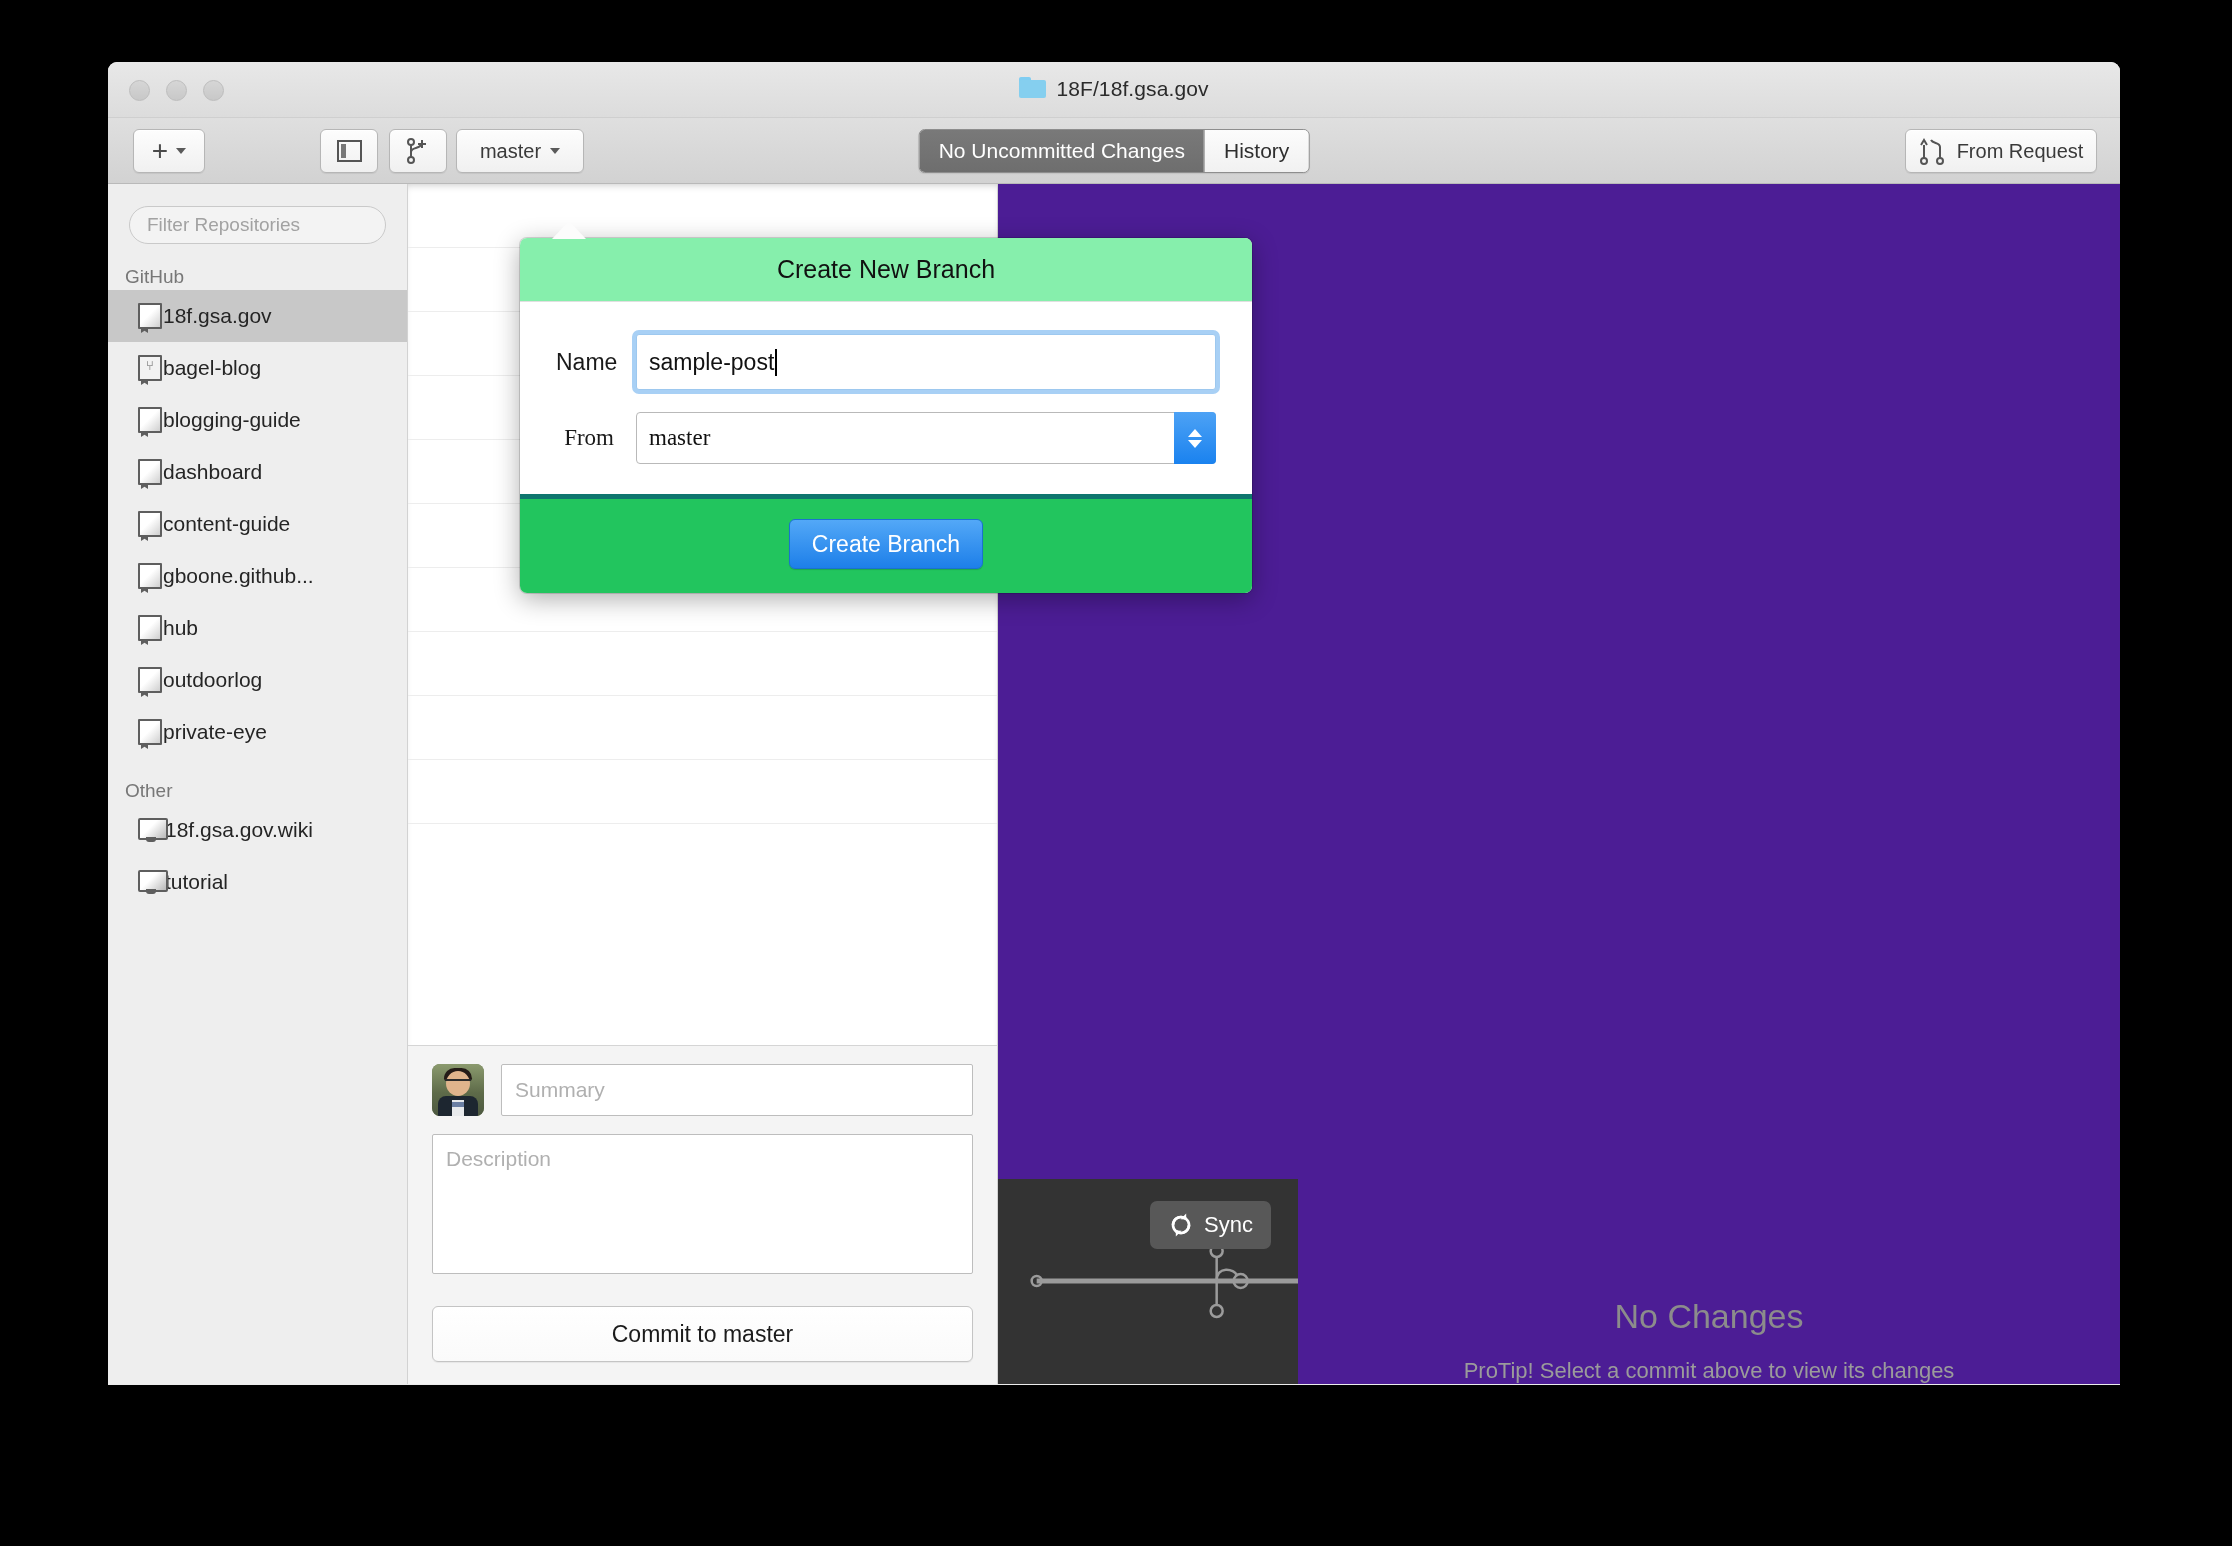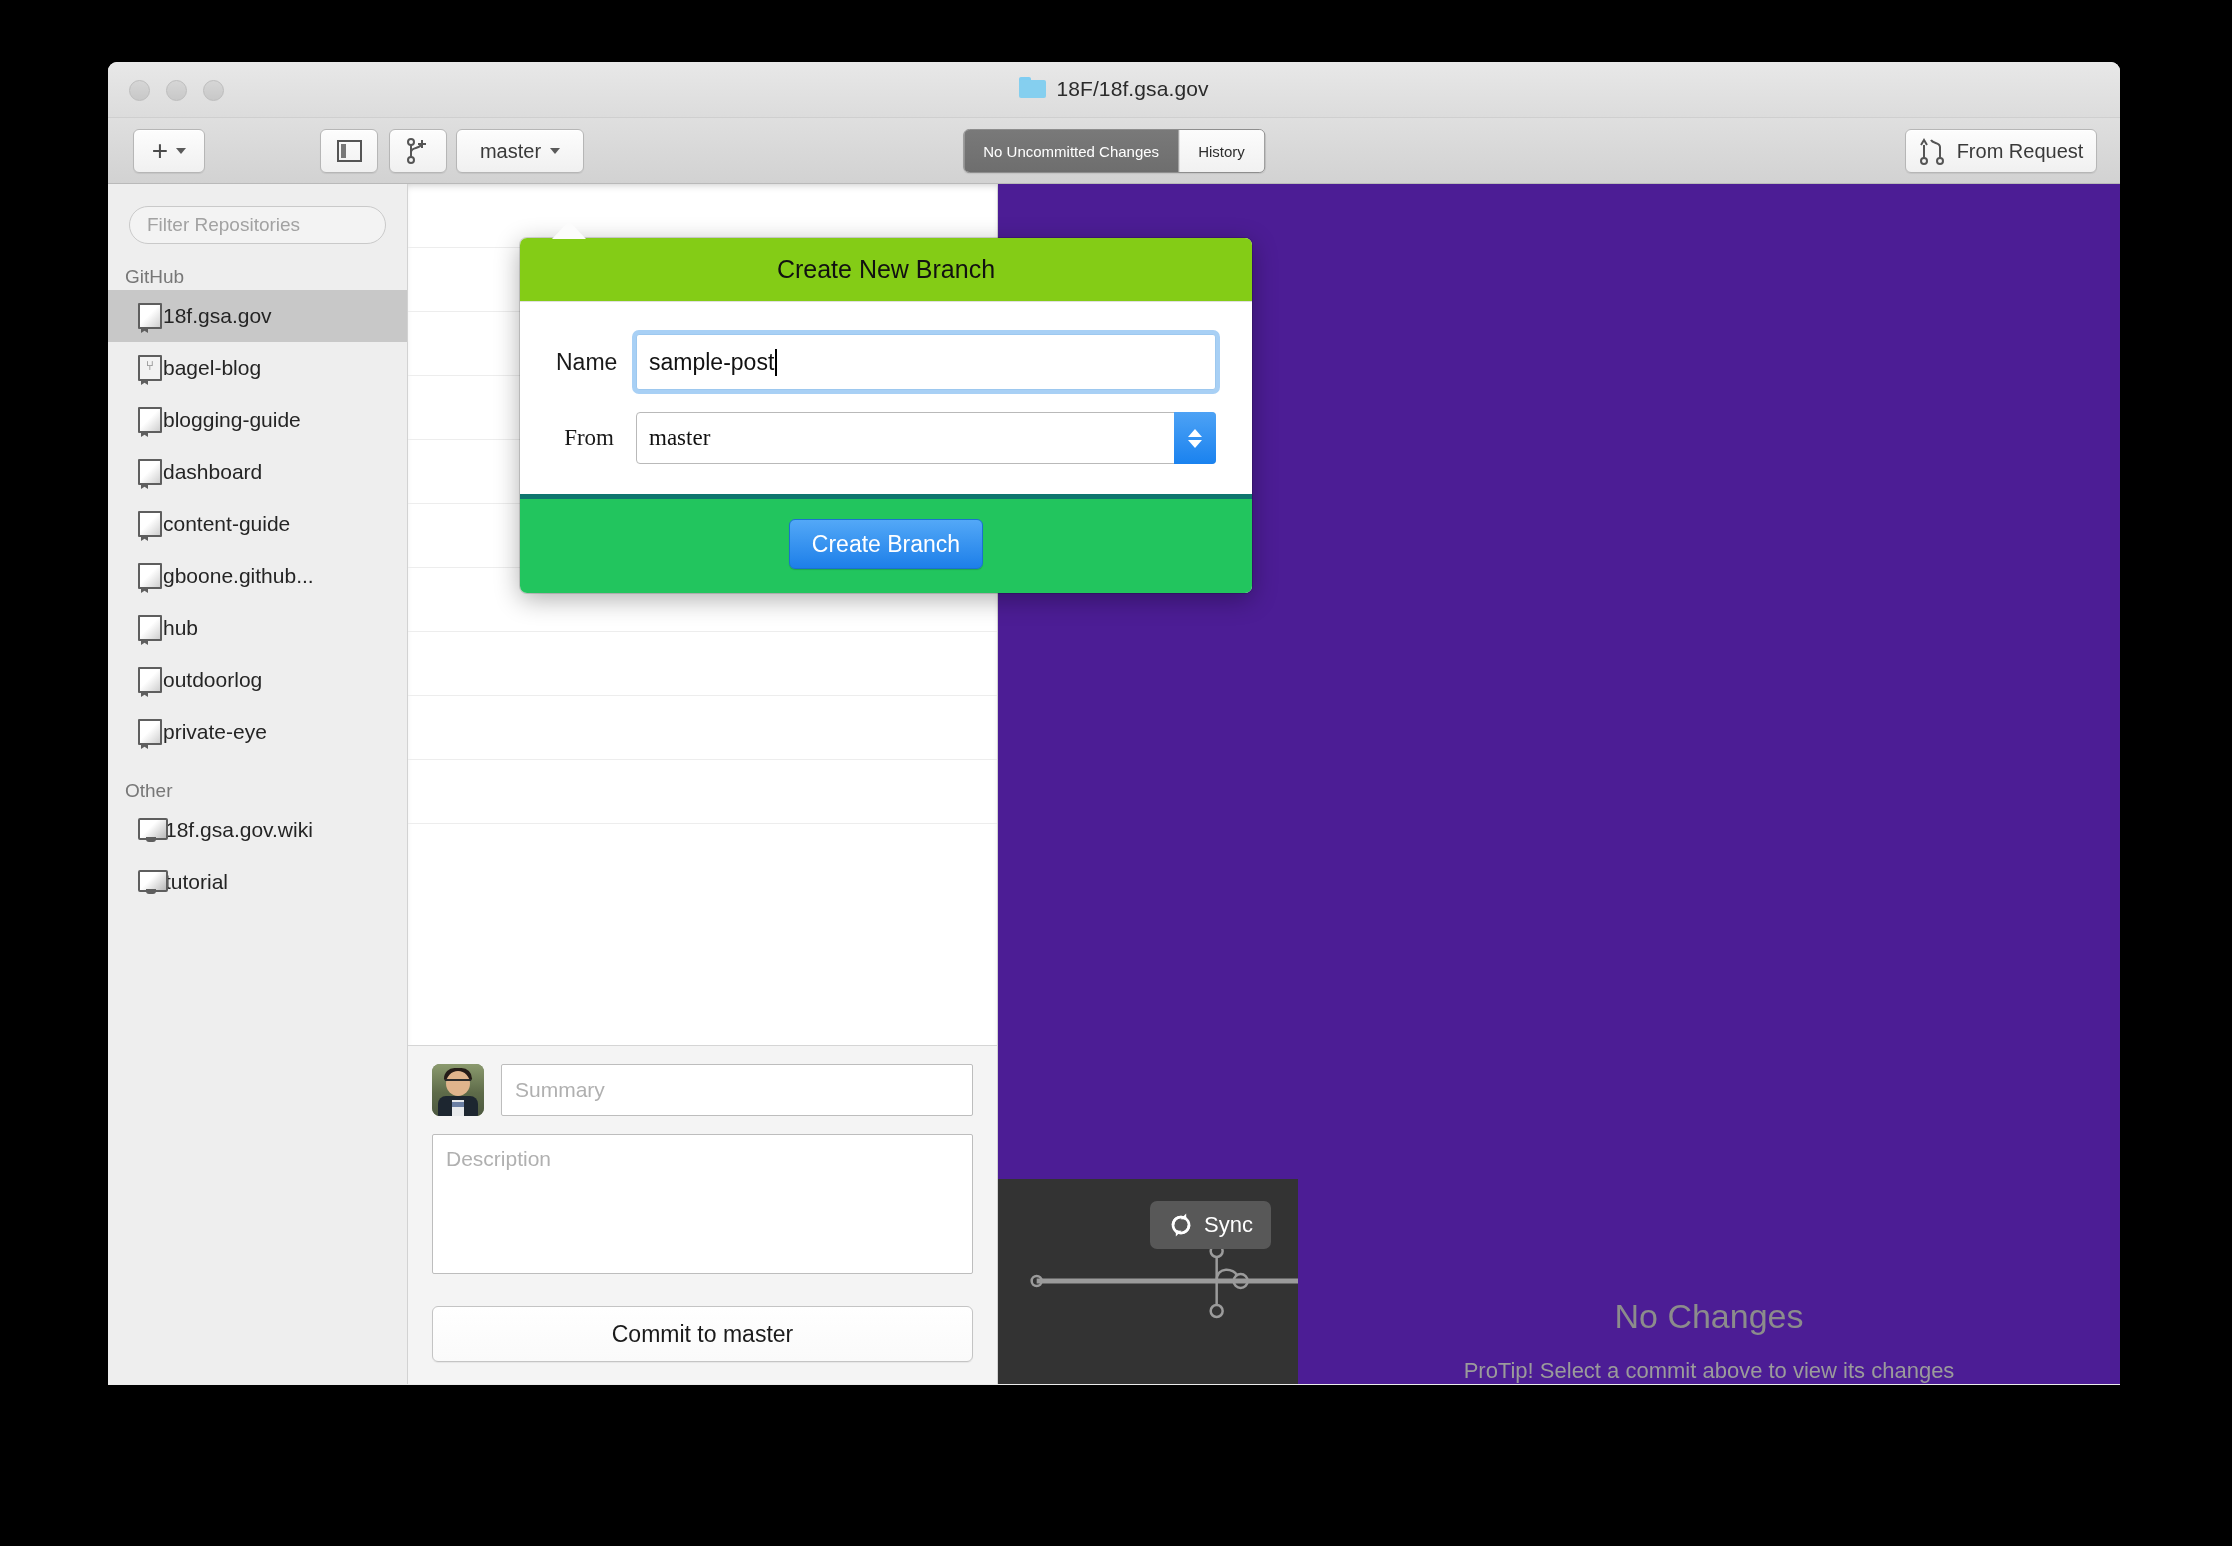--- a/index.html
+++ b/index.html
@@ -51,21 +51,21 @@
   #btn-branch{left:281px;width:58px;}
   #btn-master{left:348px;width:128px;gap:9px;}
   #btn-pr{right:23px;width:192px;gap:12px;}
   .caret{width:0;height:0;border-left:5px solid transparent;border-right:5px solid transparent;
     border-top:6px solid #5a5a5a;}
   .plus-glyph{font-size:28px;font-weight:300;line-height:1;color:#4a4a4a;}
 
   .seg{position:absolute;top:11px;left:50%;transform:translateX(-50%);
     height:44px;display:flex;border-radius:6px;overflow:hidden;
     border:1px solid #8e8e8e;box-shadow:0 1px 1px rgba(0,0,0,.08);}
-  .seg > div{display:flex;align-items:center;padding:11px 19px;font-size:15px;cursor:default;}
+  .seg > div{display:flex;align-items:center;padding:11px 19px;font-size:21px;cursor:default;}
   .seg .on{background:linear-gradient(to bottom,#797979,#6e6e6e);color:#fff;}
   .seg .off{background:linear-gradient(to bottom,#fcfcfc,#f1f1f1);color:#2e2e2e;
     border-left:1px solid #9a9a9a;}
 
   
   .body{position:relative;height:calc(100% - 123px);display:flex;}
   .sidebar{width:300px;background:#eeeeee;border-right:1px solid #d2d2d2;
     position:relative;flex:none;}
   .filter{margin:22px 21px 0 21px;height:38px;border:1px solid #c9c9c9;
     border-radius:19px;background:#f3f3f3;display:flex;align-items:center;
@@ -130,21 +130,21 @@
   .nochg h2{font-size:34px;color:#8c8c8c;font-weight:400;}
   .nochg p{font-size:22px;color:#9b9b9b;}
 
   
   .popover{position:absolute;left:412px;top:176px;width:732px;
     background:#fff;border-radius:7px;
     box-shadow:0 6px 26px rgba(0,0,0,.32),0 0 0 1px rgba(0,0,0,.14);z-index:60;}
   .pop-arrow{position:absolute;left:32px;top:-17px;width:34px;height:18px;
     background:#fcfcfc;clip-path:polygon(50% 0,100% 100%,0 100%);}
   .pop-head{height:64px;display:flex;align-items:center;justify-content:center;
-    background:#84cc16;border-bottom:1px solid #e0e0e0;border-radius:7px 7px 0 0;
+    background:#86efac;border-bottom:1px solid #e0e0e0;border-radius:7px 7px 0 0;
     font-size:25px;color:#111;}
   .pop-body{padding:32px 36px 30px 36px;background:#fff;}
   .field{display:flex;align-items:center;gap:0;}
   .field + .field{margin-top:22px;font-family:Liberation Serif, serif;}
   .flabel{width:80px;text-align:right;padding-right:22px;font-size:23px;color:#1a1a1a;flex:none;}
   .tf{flex:1;height:56px;background:#fff;border:1px solid #b9b9b9;border-radius:3px;
     display:flex;align-items:center;padding:0 12px;font-size:23px;color:#111;}
   .tf.focus{border:1px solid #9dc8ef;box-shadow:0 0 0 4px #a8d0f5;}
   .caretbar{display:inline-block;width:2px;height:27px;background:#000;margin-left:1px;}
   .sel2{flex:1;height:52px;background:#fff;border:1px solid #b9b9b9;border-radius:4px;

